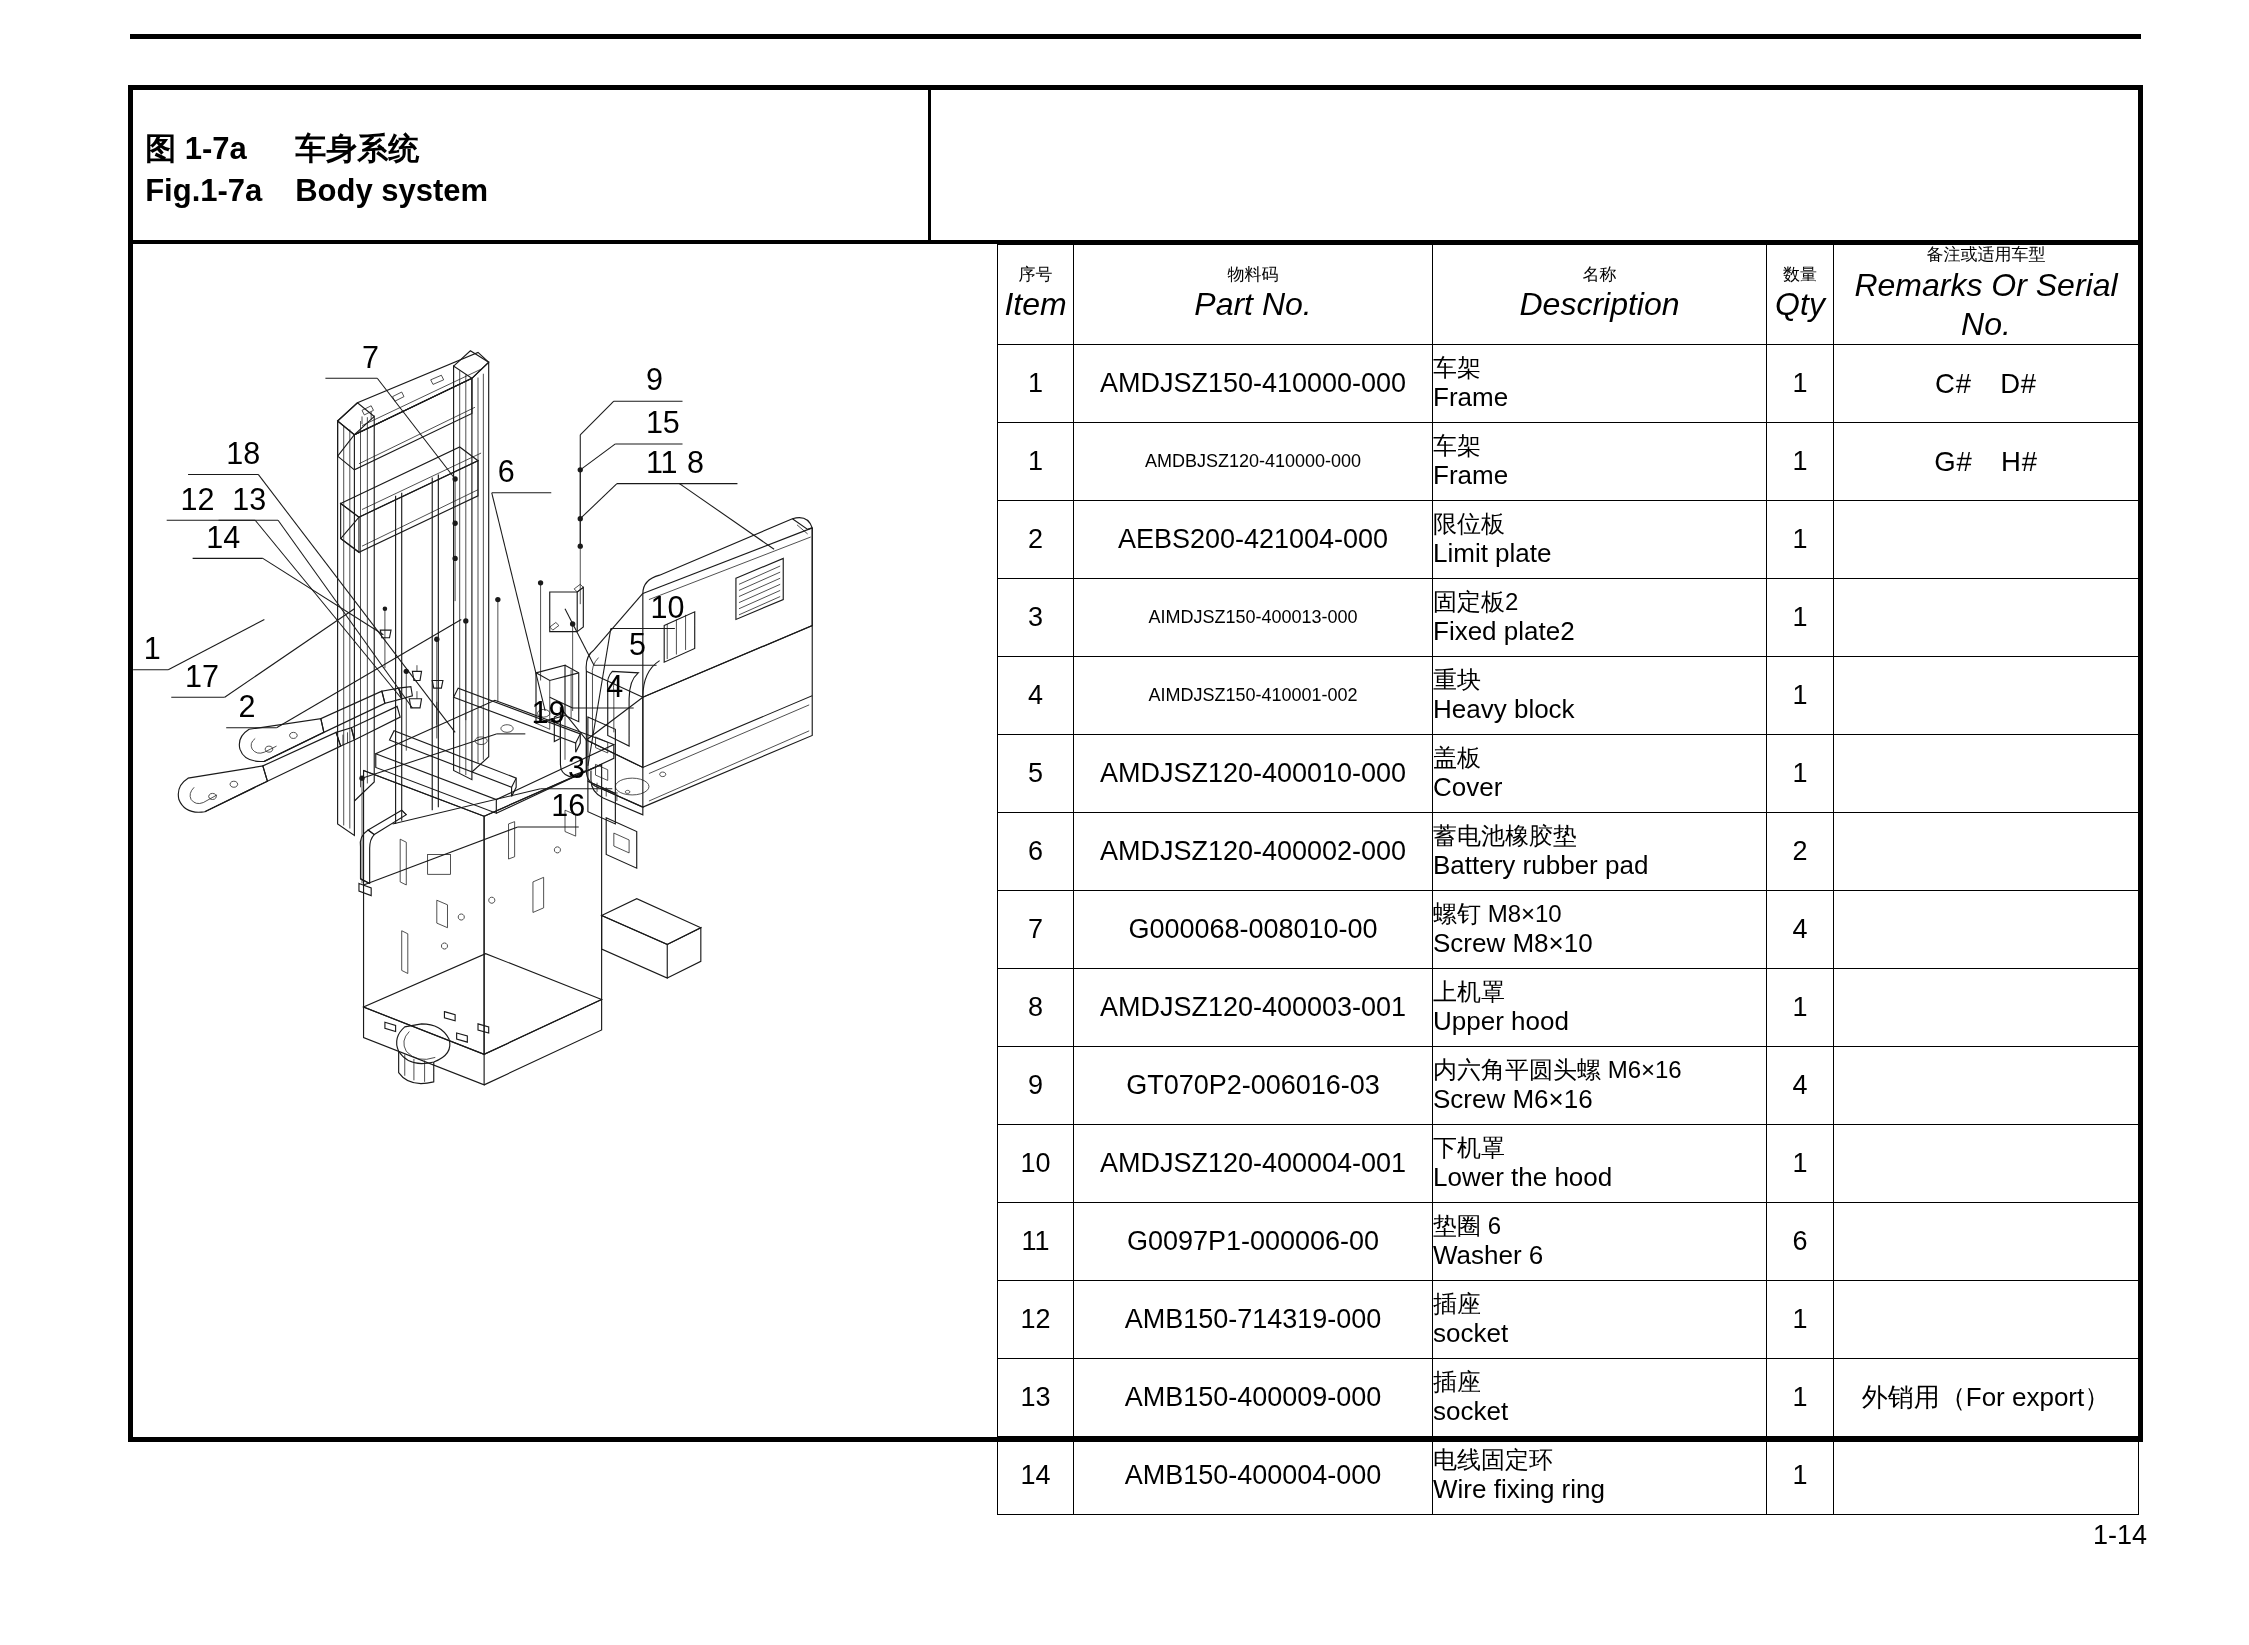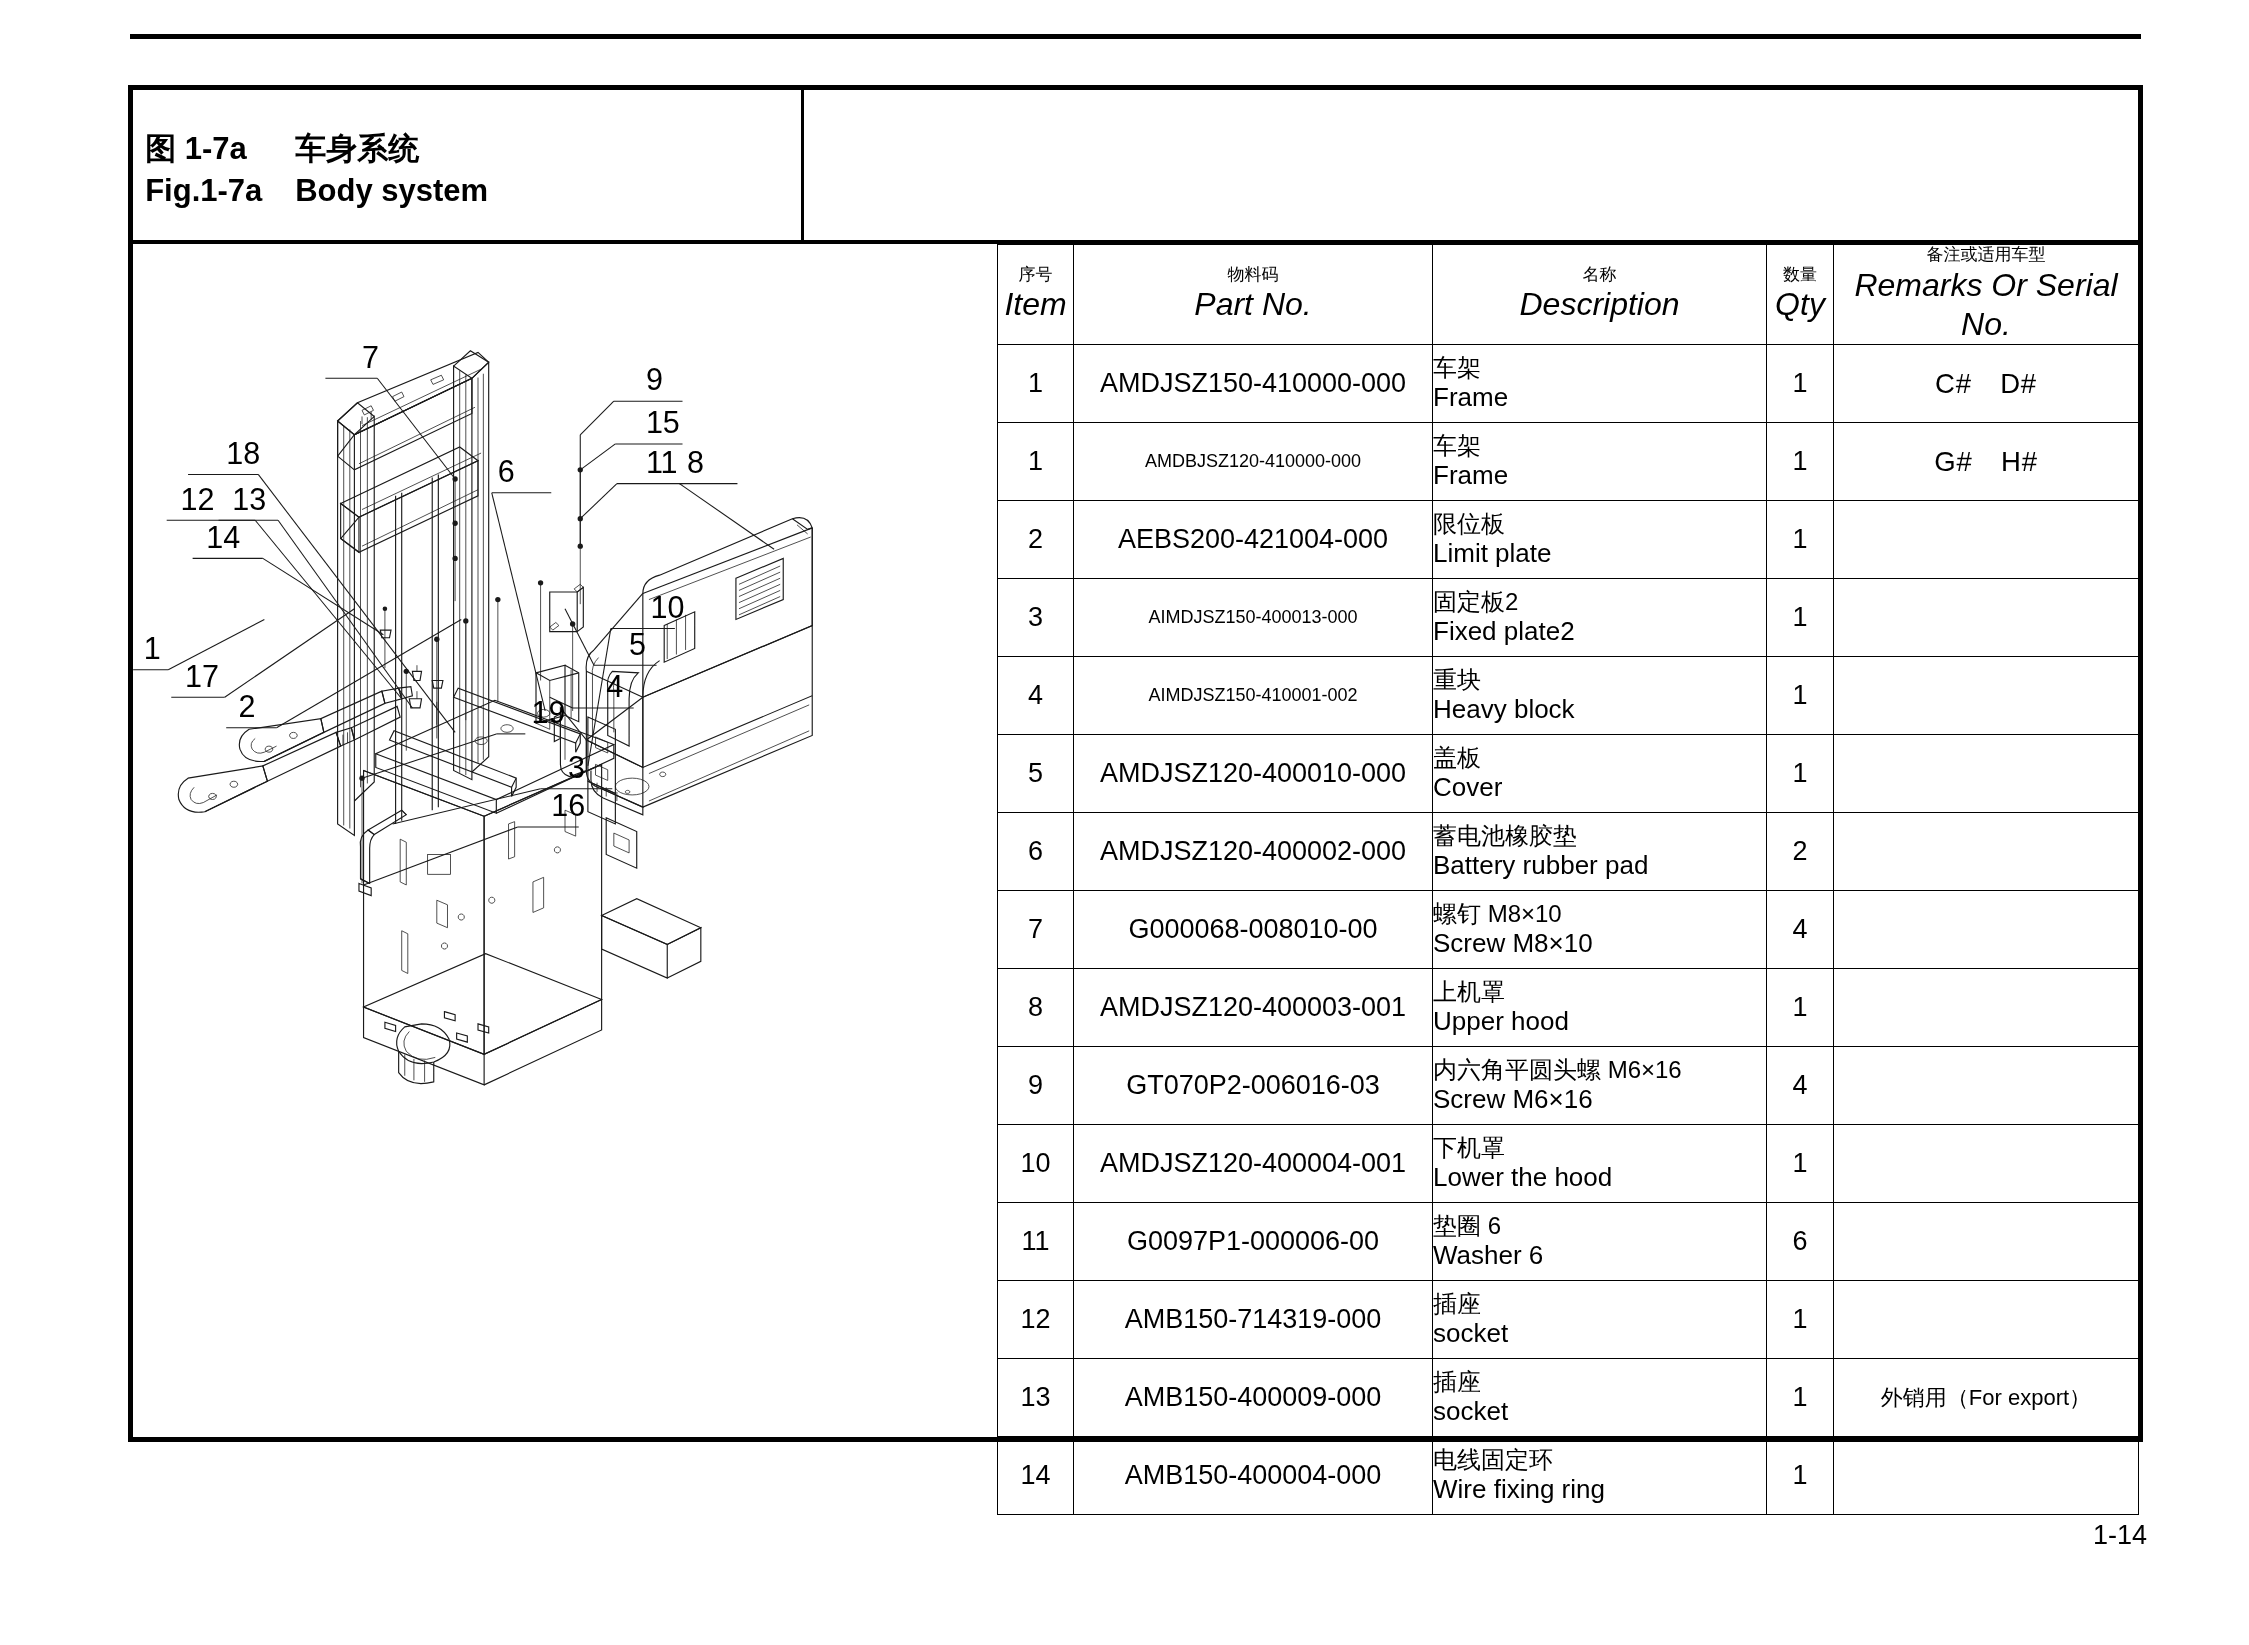--- a/index.html
+++ b/index.html
@@ -43,21 +43,21 @@
     left: 0;
     top: 0;
     width: 100%;
     height: 154px;
     box-sizing: border-box;
     border-bottom: 4.6px solid #000;
   }
   #title-left {
     position: absolute;
     left: 0; top: 0;
-    width: 671px;
+    width: 798px;
     height: 100%;
     box-sizing: border-box;
     border-right: 3.1px solid #000;
   }
   #title-text {
     position: absolute;
     left: 12.2px;
     top: 38px;
     line-height: 1.34;
     font-weight: bold;
@@ -136,21 +136,21 @@
   .hd-cn { display: block; font-size: 17px; line-height: 1.22; }
   .hd-en { display: block; font-size: 32px; line-height: 1.22; font-style: italic; }
 
   tbody tr { height: 78px; }
   td.item   { text-align: center; font-size: 27px; }
   td.part   { text-align: center; font-size: 27px; padding: 0 4.6px; white-space: nowrap; }
   td.part.small { font-size: 18px; }
   td.desc   { text-align: left; padding-left: 6.9px; line-height: 1.18; }
   td.qty    { text-align: center; font-size: 27px; }
   td.remark { text-align: center; font-size: 27.5px; letter-spacing: 0.8px; word-spacing: 20px; }
-  td.remark.note { font-size: 22px; letter-spacing: 0; word-spacing: 0; }
+  td.remark.note { font-size: 26px; letter-spacing: 0; word-spacing: 0; }
   .d-cn { display: block; font-size: 24px; }
   .d-en { display: block; font-size: 26px; }
 
   
   #page-number {
     position: absolute;
     right: 103px;
     top: 1520px;
     font-size: 27px;
     text-align: right;

